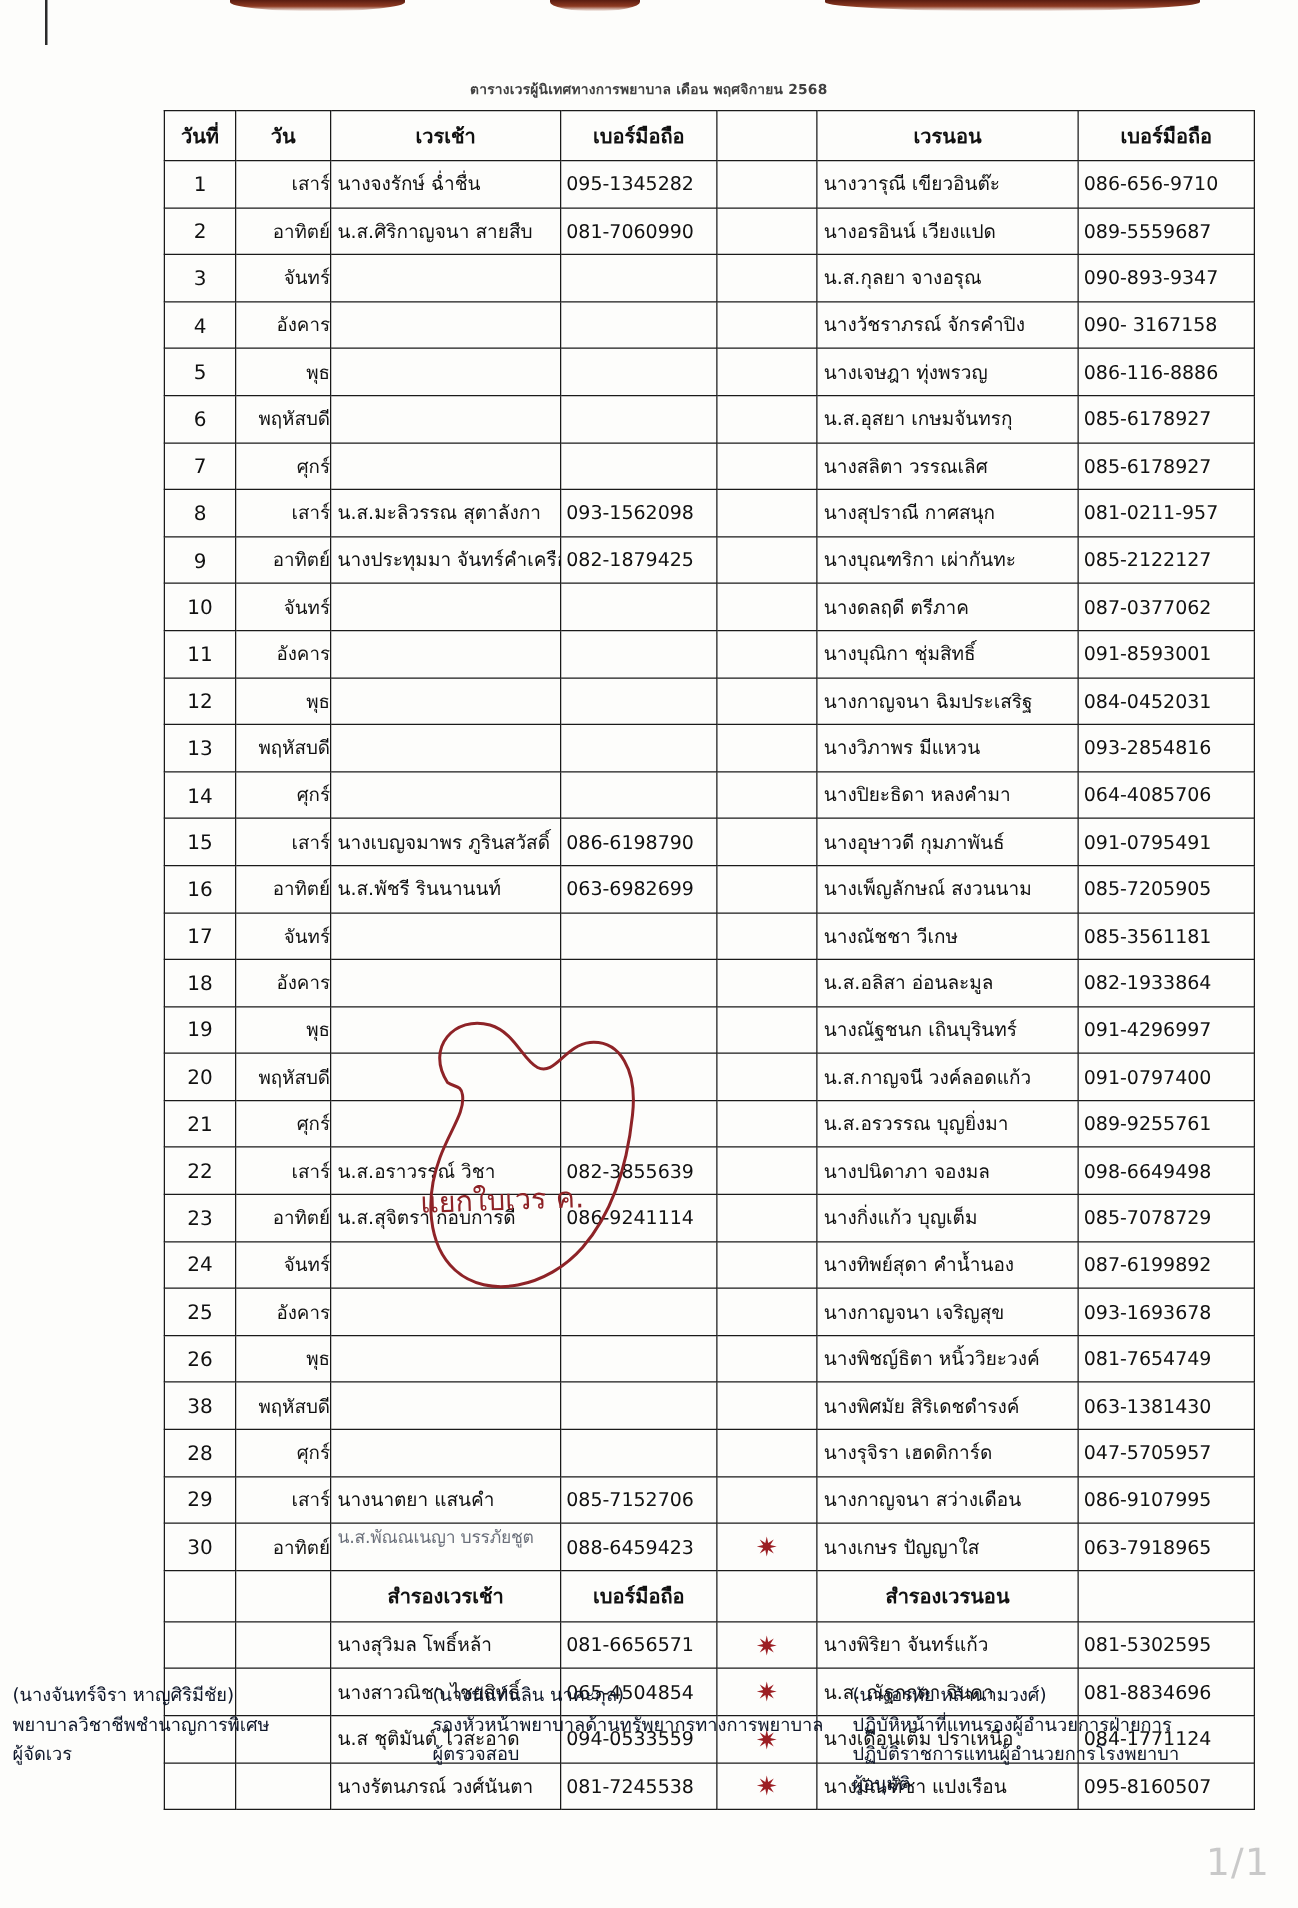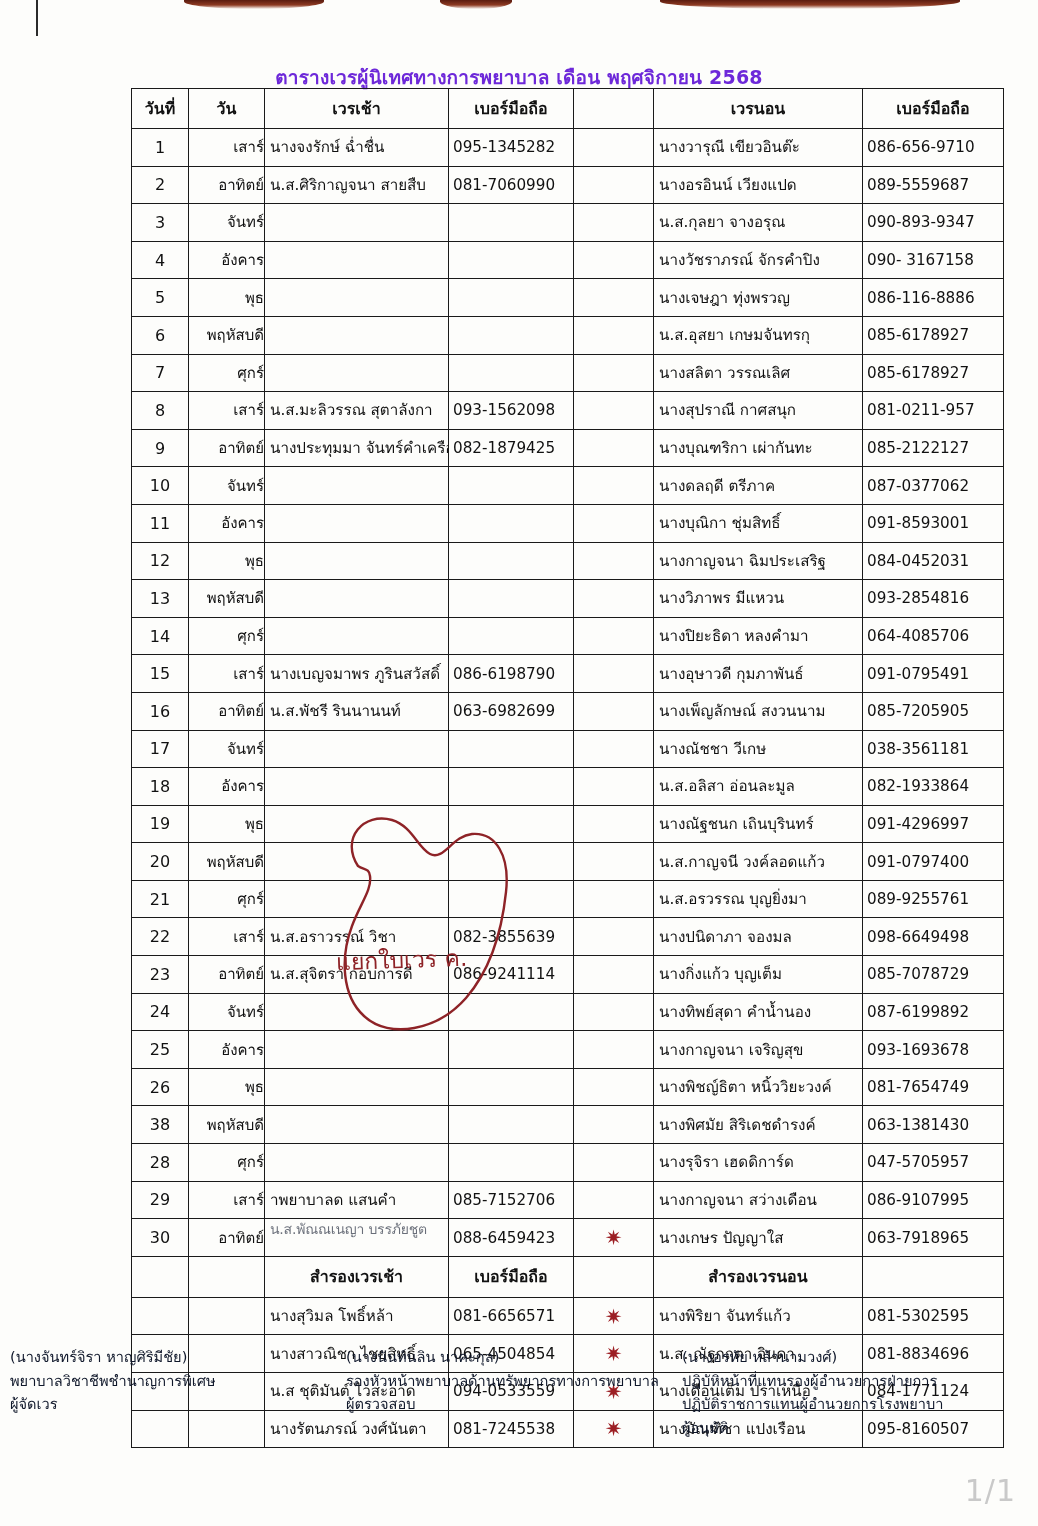--- a/index.html
+++ b/index.html
@@ -12,21 +12,21 @@
   }
   
   .scan-smudge{position:absolute;top:0;height:9px;background:linear-gradient(180deg,#5a1c10 0%,#8d3a22 55%,rgba(170,90,60,0) 100%);border-radius:0 0 60% 60%/0 0 100% 100%;}
   .smudge-a{left:184px;width:140px;}
   .smudge-b{left:440px;width:72px;}
   .smudge-c{left:660px;width:300px;}
   .scan-edge{position:absolute;left:36px;top:0;width:2px;height:36px;background:#2b2b2b;}
 
   .page-num{position:absolute;right:22px;bottom:18px;font-size:30px;color:#c9c9c9;letter-spacing:1px;}
 
-  .doc-title{position:absolute;left:0;right:0;top:62px;text-align:center;font-size:19px;font-weight:bold;color:#6d28d9;letter-spacing:.2px;}
+  .doc-title{position:absolute;left:0;right:0;top:62px;text-align:center;font-size:11px;font-weight:bold;color:#404040;letter-spacing:.2px;}
 
   .sheet{position:absolute;left:83px;top:88px;width:872px;}
   table{border-collapse:collapse;width:100%;table-layout:fixed;margin-left:48px;}
   td,th{border:1.6px solid #1a1a1a;padding:0;color:#111;}
   .c-no{width:57px;}
   .c-day{width:76px;}
   .c-am{width:184px;}
   .c-amph{width:125px;}
   .c-mid{width:80px;}
   .c-pm{width:209px;}
@@ -233,21 +233,21 @@
           <td class="nm">นางเพ็ญลักษณ์  สงวนนาม</td>
           <td class="ph">085-7205905</td>
         </tr>
         <tr>
           <td class="num">17</td>
           <td class="day">จันทร์</td>
           <td class="nm"></td>
           <td class="ph"></td>
           <td class="mid"></td>
           <td class="nm">นางณัชชา วีเกษ</td>
-          <td class="ph">038-3561181</td>
+          <td class="ph">085-3561181</td>
         </tr>
         <tr>
           <td class="num">18</td>
           <td class="day">อังคาร</td>
           <td class="nm"></td>
           <td class="ph"></td>
           <td class="mid"></td>
           <td class="nm">น.ส.อลิสา อ่อนละมูล</td>
           <td class="ph">082-1933864</td>
         </tr>
@@ -337,21 +337,21 @@
           <td class="day">ศุกร์</td>
           <td class="nm"></td>
           <td class="ph"></td>
           <td class="mid"></td>
           <td class="nm">นางรุจิรา เฮดดิการ์ด</td>
           <td class="ph">047-5705957</td>
         </tr>
         <tr>
           <td class="num">29</td>
           <td class="day">เสาร์</td>
-          <td class="nm">าพยาบาลด แสนคำ</td>
+          <td class="nm">นางนาตยา แสนคำ</td>
           <td class="ph">085-7152706</td>
           <td class="mid"></td>
           <td class="nm">นางกาญจนา  สว่างเดือน</td>
           <td class="ph">086-9107995</td>
         </tr>
         <tr>
           <td class="num">30</td>
           <td class="day">อาทิตย์</td>
           <td class="nm"><span class="faded">น.ส.พัณณเนญา บรรภัยชูต</span></td>
           <td class="ph">088-6459423</td>

